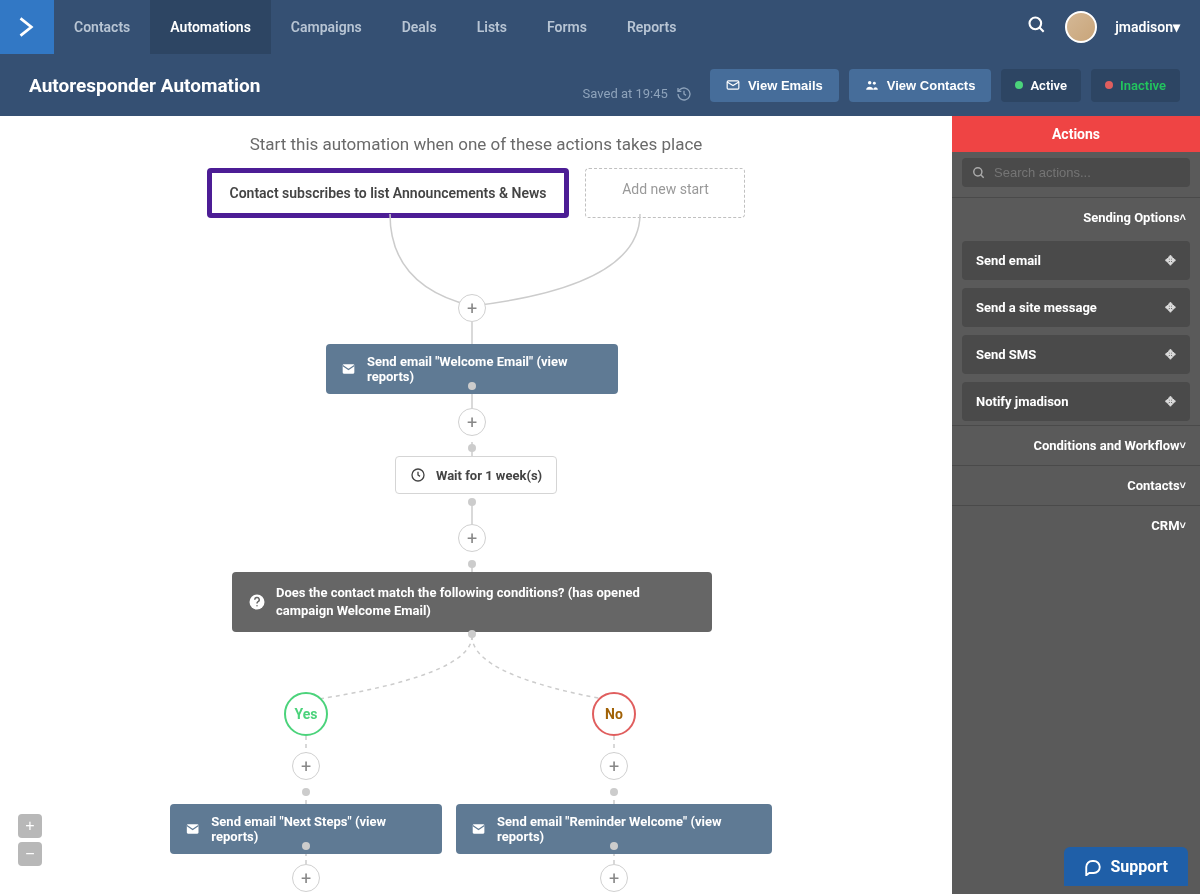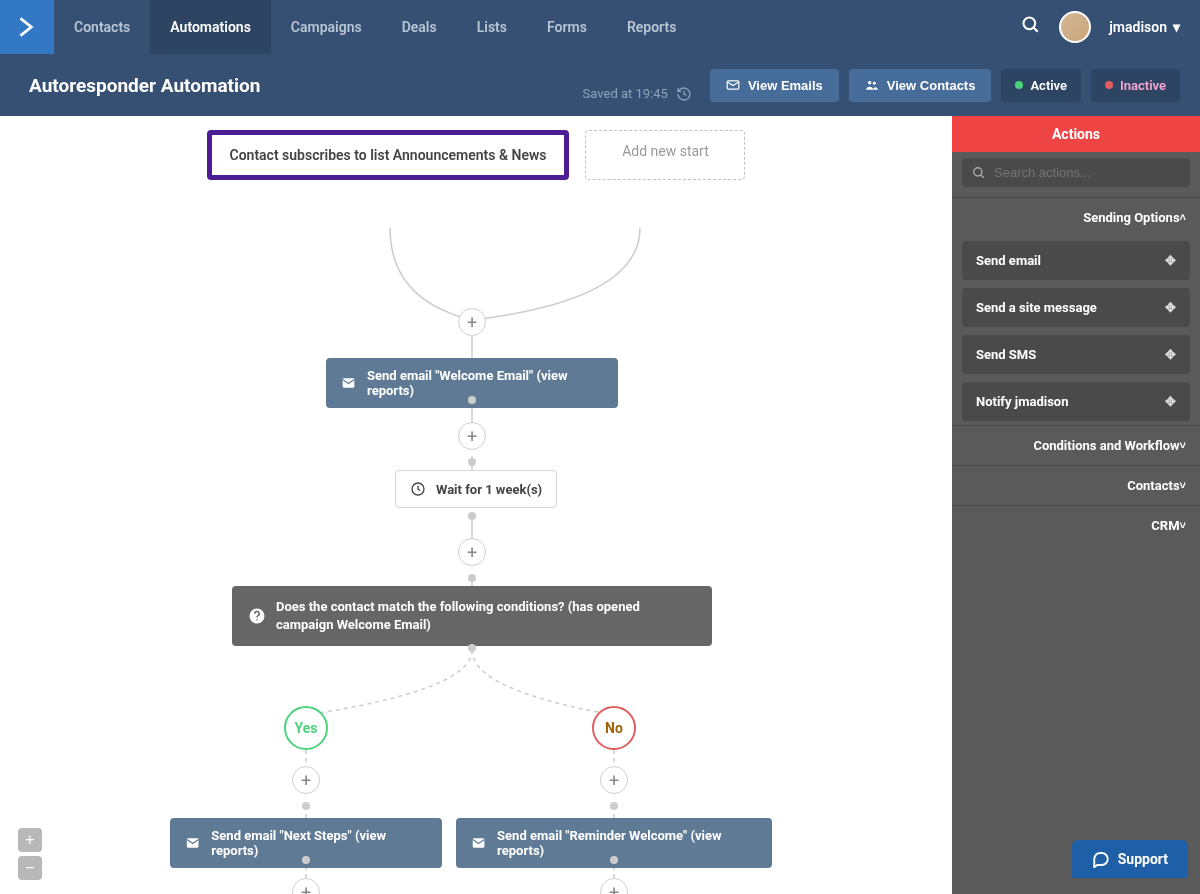--- a/index.html
+++ b/index.html
@@ -8,30 +8,30 @@
 
 .topnav { height: 54px; background: #355073; display: flex; align-items: center; }
 .logo { width: 54px; height: 54px; background: #3278c5; display: flex; align-items: center; justify-content: center; }
 .logo svg { width: 26px; height: 26px; }
 .nav-items { display: flex; height: 100%; }
 .nav-item { padding: 0 20px; color: #b8c5d4; font-size: 14px; font-weight: 600; display: flex; align-items: center; cursor: pointer; }
 .nav-item.active { background: #2d4563; color: #fff; }
 .nav-right { margin-left: auto; display: flex; align-items: center; padding-right: 20px; gap: 18px; }
 .search-icon { color: #fff; cursor: pointer; }
 .avatar { width: 32px; height: 32px; border-radius: 50%; background: linear-gradient(135deg,#d4b896,#c9a57a); border: 2px solid #fff; }
-.username { color: #fff; font-weight: 600; font-size: 14px; display: flex; align-items: center; gap: 6px; cursor: pointer; }
+.username { color: #fff; font-weight: 600; font-size: 14px; display: flex; align-items: center; gap: 0; cursor: pointer; }
 
 
 .subheader { height: 62px; background: #355073; display: flex; align-items: center; padding: 0 20px; }
 .page-title { color: #fff; font-size: 19px; font-weight: 700; margin-left: 9px; }
 .sub-right { margin-left: auto; display: flex; align-items: flex-end; gap: 10px; }
 .saved { color: #8ea3bb; font-size: 13px; margin-right: 8px; display: flex; align-items: center; gap: 8px; }
 .btn { background: #466d9a; color: #fff; border: none; padding: 9px 16px; border-radius: 4px; font-size: 13px; font-weight: 600; display: flex; align-items: center; gap: 8px; cursor: pointer; }
 .status-btn { background: #2d4563; padding: 9px 14px; border-radius: 4px; color: #fff; font-size: 13px; font-weight: 600; display: flex; align-items: center; gap: 7px; cursor: pointer; }
-.status-btn.inactive { color: #f9a8d4; }
+.status-btn.inactive { color: #22c55e; }
 .dot-green { width: 8px; height: 8px; border-radius: 50%; background: #4bd37b; }
 .dot-red { width: 8px; height: 8px; border-radius: 50%; background: #e05e5e; }
 
 
 .main { display: flex; height: calc(894px - 116px); }
 .canvas { flex: 1; position: relative; background: #fff; overflow: hidden; }
 .sidebar { width: 248px; background: #5a5a5a; color: #fff; display: flex; flex-direction: column; }
 
 
 .side-header { text-align: center; padding: 10px; font-weight: 700; font-size: 14px; background: #ef4444; }
@@ -61,21 +61,21 @@
 .no { border: 2px solid #e05e5e; color: #a16207; }
 
 
 .lines { position: absolute; top: 0; left: 0; width: 100%; height: 100%; pointer-events: none; }
 
 
 .zoom { position: absolute; left: 18px; bottom: 28px; display: flex; flex-direction: column; gap: 4px; }
 .zoom button { width: 24px; height: 24px; background: #b8b8b8; border: none; border-radius: 4px; color: #fff; font-size: 16px; cursor: pointer; }
 
 
-.support { position: absolute; right: 12px; bottom: 16px; background: #1f5fa8; color: #fff; padding: 10px 20px; border-radius: 6px 6px 0 0; font-weight: 700; font-size: 14px; display: flex; align-items: center; gap: 8px; cursor: pointer; }
+.support { position: absolute; right: 12px; bottom: 8px; background: #1f5fa8; color: #fff; padding: 10px 20px; border-radius: 6px 6px 0 0; font-weight: 700; font-size: 16px; display: flex; align-items: center; gap: 8px; cursor: pointer; }
 
 .chev { font-size: 11px; }
 </style>
 </head>
 <body>
 
 <div class="topnav">
   <div class="logo">
     <svg viewBox="0 0 24 24" fill="none" stroke="#fff" stroke-width="2.5">
         <path d="M6 4l10 8L6 20"></path>
@@ -157,20 +157,21 @@
         <path d="M472 520 Q472 560 306 585" stroke="#ccc" stroke-width="1.5" fill="none" stroke-dasharray="4 4"></path>
         <path d="M472 520 Q472 560 614 585" stroke="#ccc" stroke-width="1.5" fill="none" stroke-dasharray="4 4"></path>
         <line x1="306" y1="620" x2="306" y2="650" stroke="#ccc" stroke-width="1.5" stroke-dasharray="4 4"></line>
         <line x1="306" y1="676" x2="306" y2="694" stroke="#ccc" stroke-width="1.5" stroke-dasharray="4 4"></line>
         <line x1="306" y1="728" x2="306" y2="756" stroke="#ccc" stroke-width="1.5" stroke-dasharray="4 4"></line>
         <line x1="614" y1="620" x2="614" y2="650" stroke="#ccc" stroke-width="1.5" stroke-dasharray="4 4"></line>
         <line x1="614" y1="676" x2="614" y2="694" stroke="#ccc" stroke-width="1.5" stroke-dasharray="4 4"></line>
         <line x1="614" y1="728" x2="614" y2="756" stroke="#ccc" stroke-width="1.5" stroke-dasharray="4 4"></line>
       </svg>
 
+      <div class="start-heading">Start this automation when one of these actions takes place</div>
       <div class="start-row">
         <div class="start-card">Contact subscribes to list Announcements &amp; News</div>
         <div class="start-add">Add new start</div>
       </div>
 
       <div class="plus-btn" style="left:458px;top:178px">+</div>
 
       <div class="node node-email" style="left:326px;top:228px;width:292px;justify-content:center">
         <svg width="18" height="14" viewBox="0 0 24 24" fill="#fff">
             <rect x="2" y="4" width="20" height="16" rx="2"></rect>

